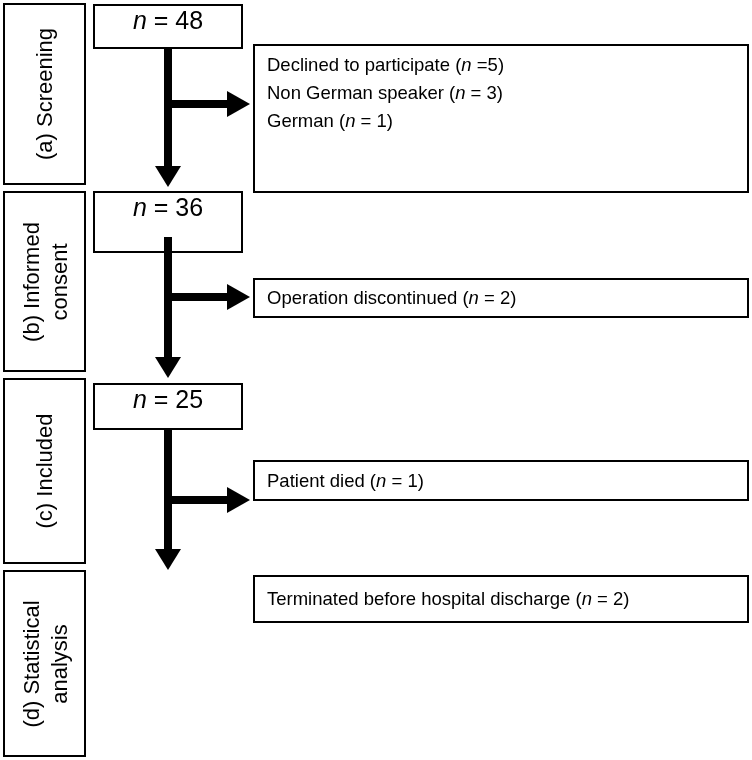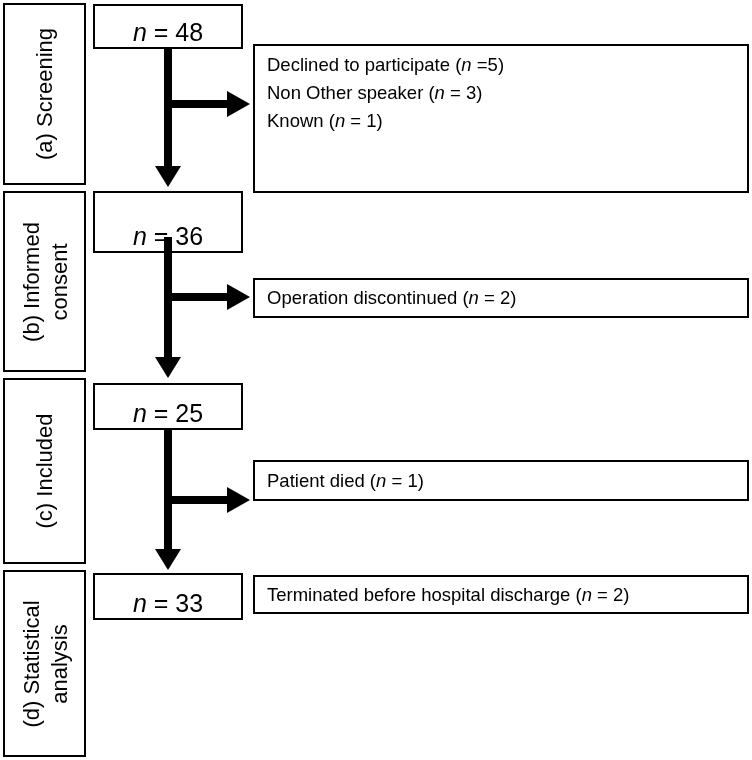--- a/index.html
+++ b/index.html
@@ -37,21 +37,21 @@
   }
   
   .flow {
     position: absolute;
     left: 93px;
     width: 150px;
     border: 2px solid #000;
     background: #fff;
     box-sizing: border-box;
     display: flex;
-    align-items: flex-end;
+    align-items: flex-start;
     justify-content: center;
     font-size: 25px;
   }
   
   .excl {
     position: absolute;
     left: 253px;
     width: 496px;
     border: 2px solid #000;
     background: #fff;
@@ -121,39 +121,36 @@
 
   <div class="flow" style="top:4px;height:45px">
     <span><span class="nvar">n</span><span> = 48</span></span>
   </div>
   <div class="flow" style="top:191px;height:62px">
     <span><span class="nvar">n</span><span> = 36</span></span>
   </div>
   <div class="flow" style="top:383px;height:47px">
     <span><span class="nvar">n</span><span> = 25</span></span>
   </div>
-  <div class="flow" style="top:573px;height:47px">
-    <span><span class="nvar">n</span><span> = 33</span></span>
-  </div>
 
   <div class="excl multi" style="top:44px;height:149px">
     <div class="line"><span>Declined to participate (</span><span class="nvar">n</span><span> =5)</span></div>
-    <div class="line"><span>Non Other speaker (</span><span class="nvar">n</span><span> = 3)</span></div>
-    <div class="line"><span>Known (</span><span class="nvar">n</span><span> = 1)</span></div>
+    <div class="line"><span>Non German speaker (</span><span class="nvar">n</span><span> = 3)</span></div>
+    <div class="line"><span>German (</span><span class="nvar">n</span><span> = 1)</span></div>
   </div>
 
   <div class="excl single" style="top:278px;height:40px">
     <div class="line"><span>Operation discontinued (</span><span class="nvar">n</span><span> = 2)</span></div>
   </div>
 
   <div class="excl single" style="top:460px;height:41px">
     <div class="line"><span>Patient died (</span><span class="nvar">n</span><span> = 1)</span></div>
   </div>
 
-  <div class="excl single" style="top:575px;height:39px">
+  <div class="excl single" style="top:575px;height:48px">
     <div class="line"><span>Terminated before hospital discharge (</span><span class="nvar">n</span><span> = 2)</span></div>
   </div>
 
   <div class="vshaft" style="top:49px;height:118px"></div>
   <div class="vhead" style="top:166px"></div>
   <div class="vshaft" style="top:237px;height:121px"></div>
   <div class="vhead" style="top:357px"></div>
   <div class="vshaft" style="top:430px;height:120px"></div>
   <div class="vhead" style="top:549px"></div>
 

